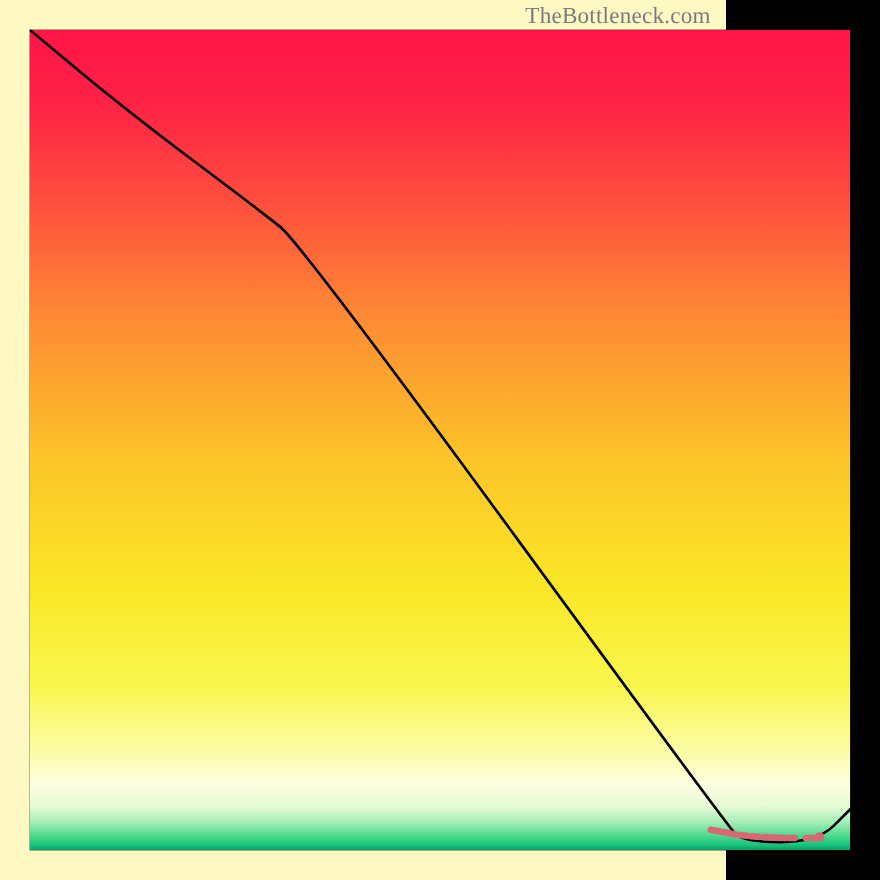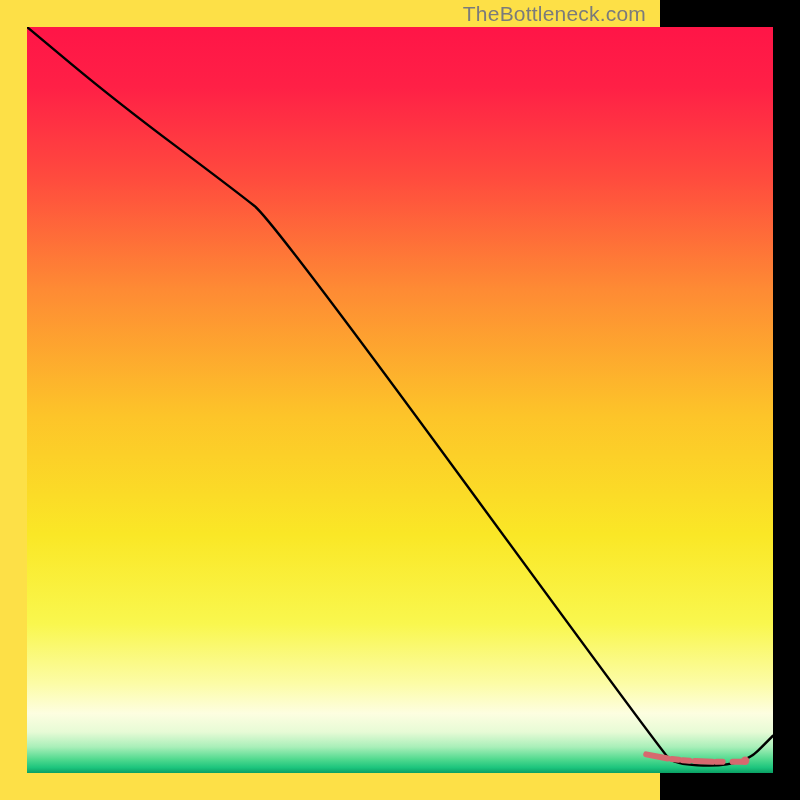--- a/index.html
+++ b/index.html
@@ -8,21 +8,22 @@
     width: 800px;
     height: 800px;
     overflow: hidden;
     background: #000;
     font-family: Arial, Helvetica, sans-serif;
   }
   .frame {
     position: relative;
     width: 660px;
     height: 800px;
-    background: #fde047;
+    background: #fef9c3;
+    font-family: Liberation Serif, serif;
   }
   .watermark {
     position: absolute;
     top: 2px;
     right: 14px;
     color: #7b7b7b;
     font-size: 21px;
     font-weight: 400;
     letter-spacing: 0.2px;
     z-index: 10;

